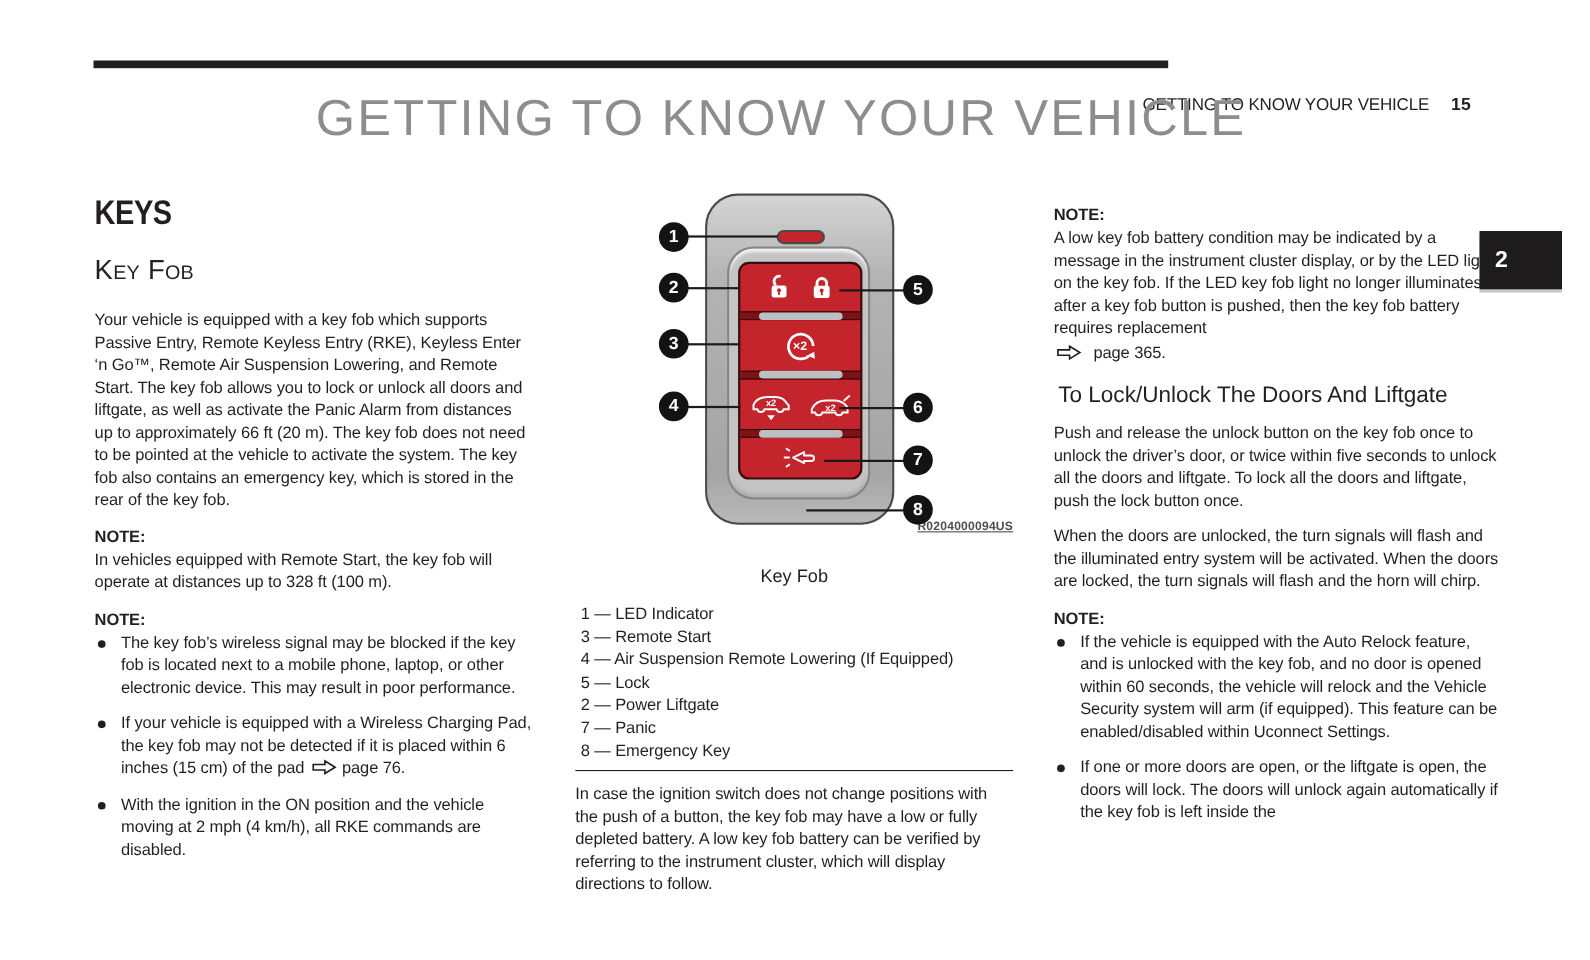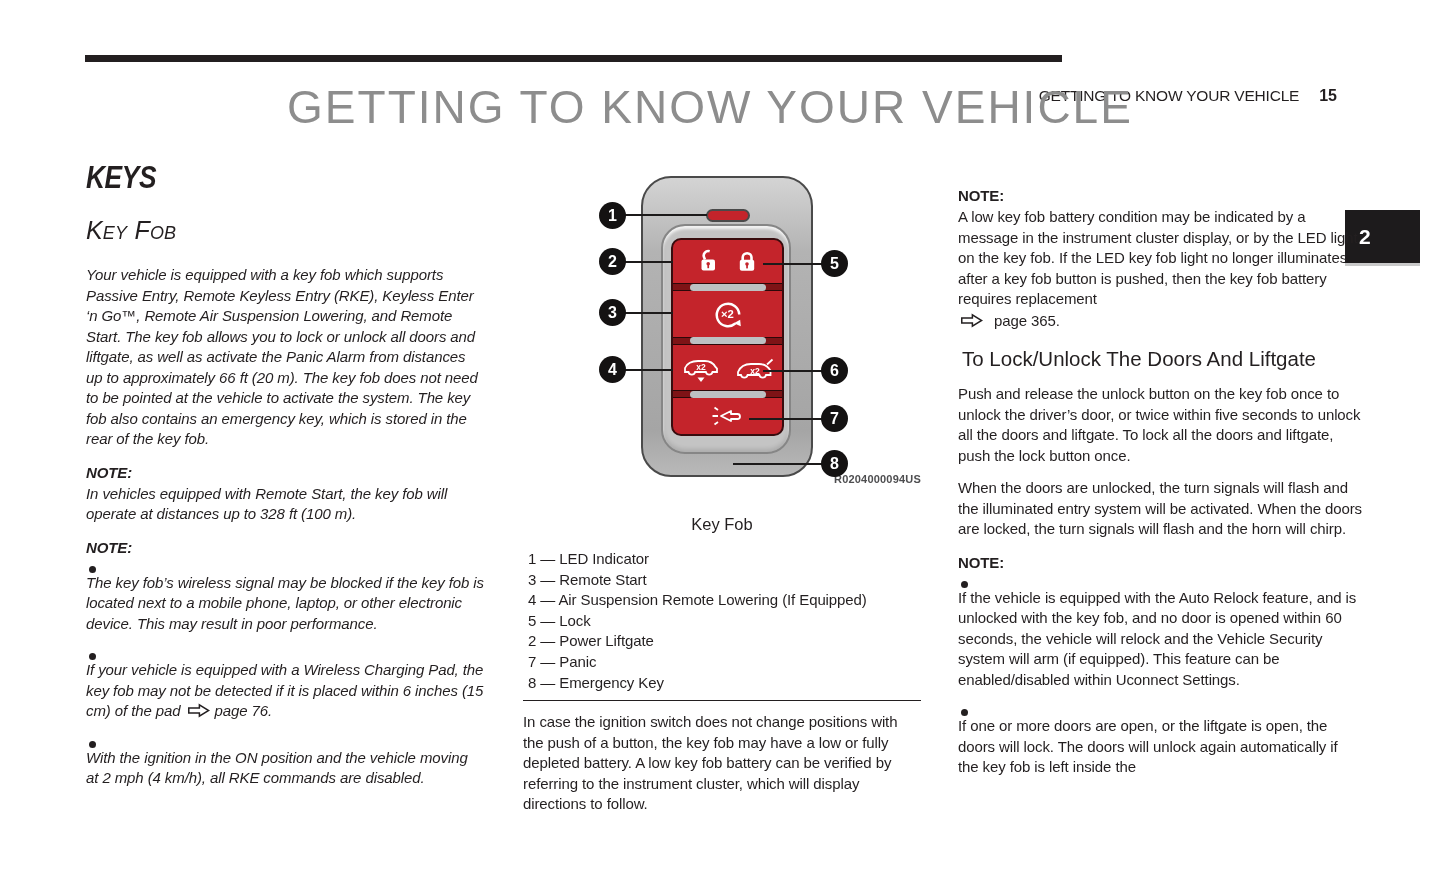--- a/index.html
+++ b/index.html
@@ -20,38 +20,38 @@
     font-size:46px; color:#8d8d8d; letter-spacing:2px; font-weight:400;
   }
 
   .side-tab {
     position:absolute; right:0; top:210px; width:75px; height:53px; background:#1d1b1c;
     color:#fff; font-size:21px; font-weight:bold; display:flex; align-items:center; padding-left:14px;
     box-shadow:0 3px 0 #c9c9c9;
   }
 
   
-  .col-left  { position:absolute; left:86px;  top:160px; width:398px;font-style:italic; }
+  .col-left  { position:absolute; left:86px;  top:176px; width:398px; }
   .col-mid   { position:absolute; left:523px; top:172px; width:398px; }
   .col-right { position:absolute; left:958px; top:174px; width:404px; }
 
   .body-text { font-size:15px; line-height:20.5px; letter-spacing:-0.1px; }
   p.body-text { margin-bottom:12px; }
 
   .h-keys {
     font-size:31px; font-weight:bold; letter-spacing:-0.5px;
     transform:scaleX(0.85); transform-origin:left center; margin-bottom:20px;
   }
   .h-keyfob { font-size:25px; font-weight:400; font-variant:small-caps; letter-spacing:0.2px; margin-bottom:20px; }
   .h-section { font-size:20.5px; font-weight:400; margin:4px 0 13px 4px; }
 
   .note-label { font-size:15px; font-weight:bold; margin-bottom:3px; letter-spacing:-0.1px; }
 
   .bullet-list { list-style:none; }
-  .bullet-item { display:flex; margin-bottom:12px;flex-direction:column; }
+  .bullet-item { display:flex; margin-bottom:12px; }
   .bullet-dot { flex:none; width:7px; height:7px; border-radius:50%; background:#231f20; margin:7px 14px 0 3px; }
 
   .arrow-icon { vertical-align:-2px; margin:0 5px 0 2px; }
 
   .pageref-line { display:flex; align-items:center; gap:6px; margin-top:1px; }
 
   
   .fob-figure { position:relative; width:398px; height:330px; }
   .fob-body {
     position:absolute; left:118px; top:4px; width:172px; height:301px;
@@ -81,21 +81,21 @@
   }
   .fob-sep .pill { width:76px; height:7px; border-radius:3.5px; background:#bdc0c2; }
 
   .callout {
     position:absolute; width:27px; height:27px; border-radius:50%; background:#141212;
     color:#fff; font-size:16px; font-weight:bold; display:flex; align-items:center; justify-content:center;
     z-index:3;
   }
   .callout-line { position:absolute; height:2px; background:#1c1a1a; z-index:2; }
 
-  .fig-watermark { position:absolute; right:0; top:301px; font-size:11px; font-weight:bold; color:#4e4e50; letter-spacing:0.2px; }
+  .fig-watermark { position:absolute; right:0; top:301px; font-size:11px; font-weight:bold; color:#4e4e50; letter-spacing:0.2px;text-decoration:underline; }
 
   .fig-caption { text-align:center; font-size:16.5px; margin:13px 0 15px 0; }
   .legend-list { list-style:none; font-size:15px; line-height:20.6px; letter-spacing:-0.1px; padding-left:5px; }
   .legend-divider { border:none; border-top:1.5px solid #231f20; margin:7px 0 11px 0; }
 </style>
 </head>
 <body>
 
 <div class="page">
 

